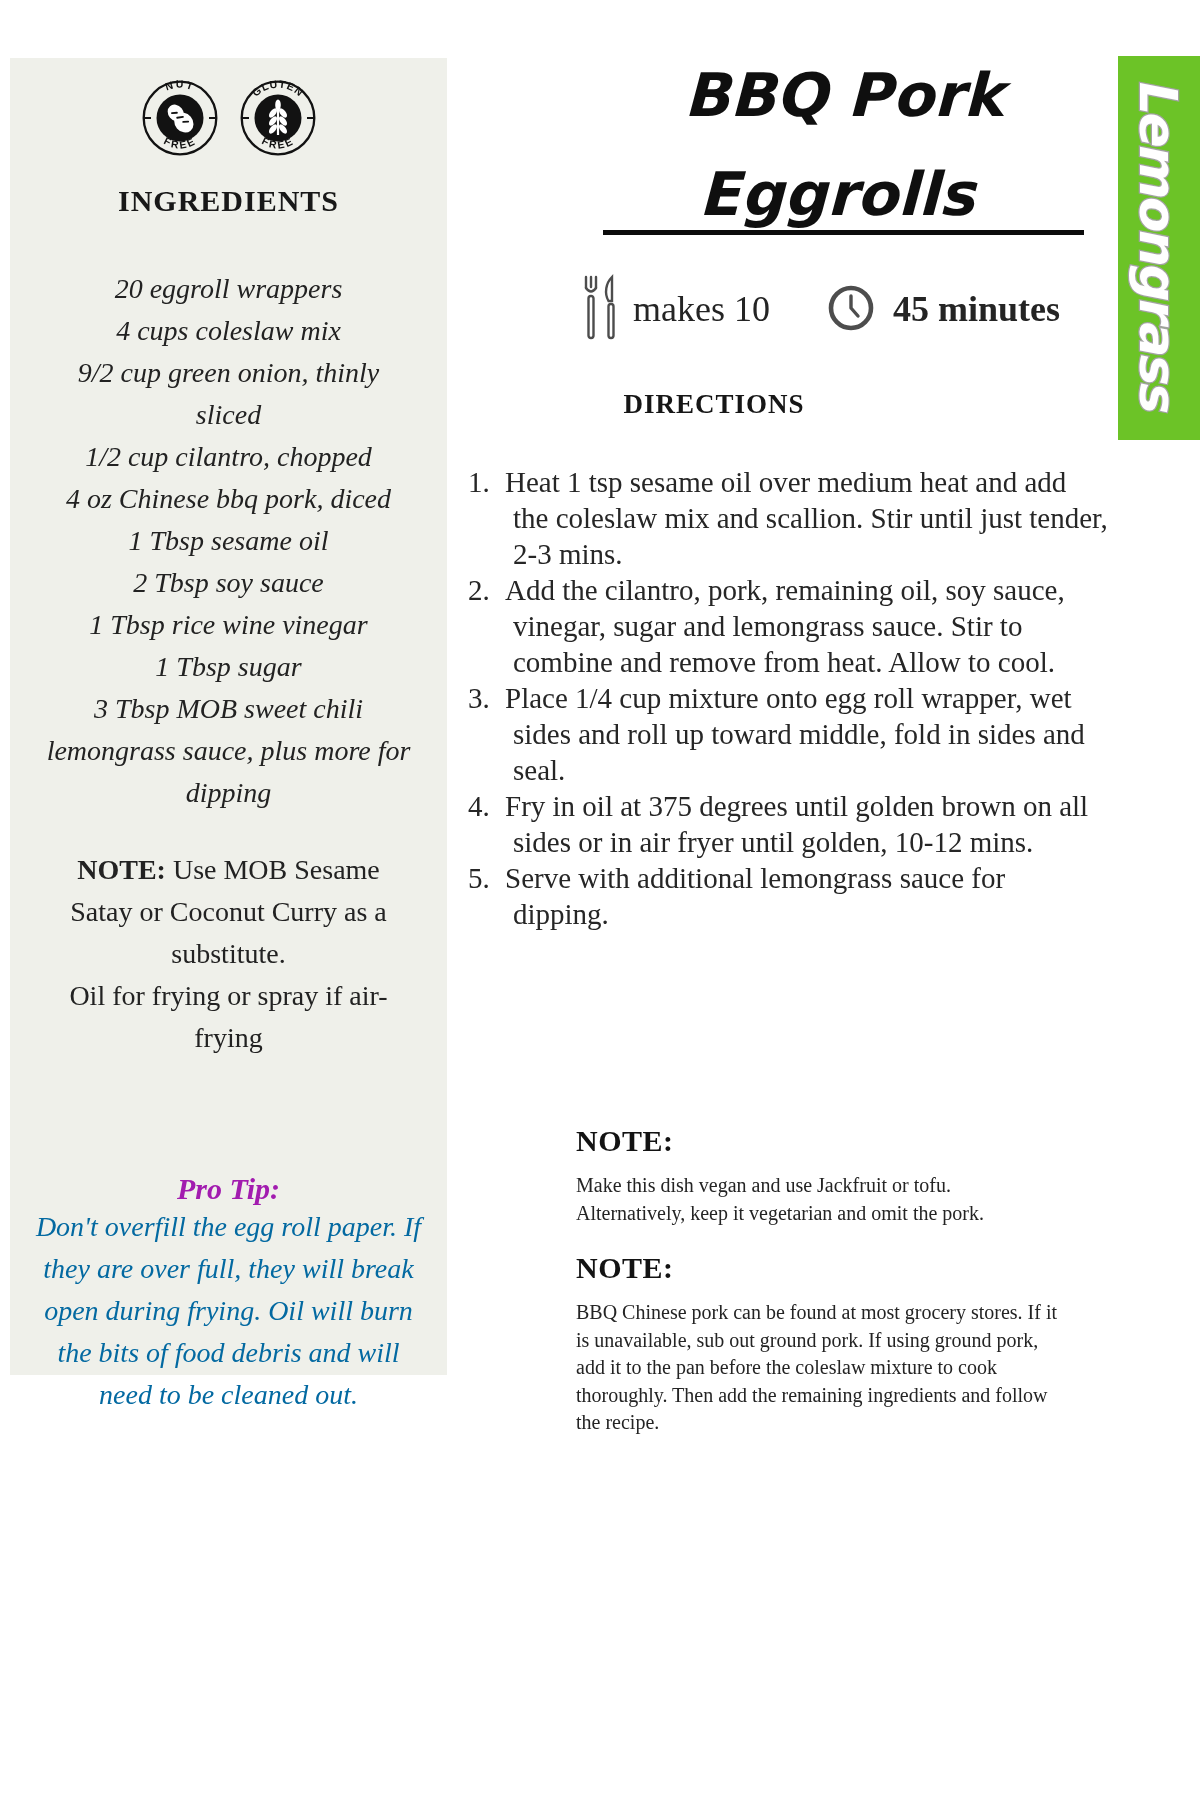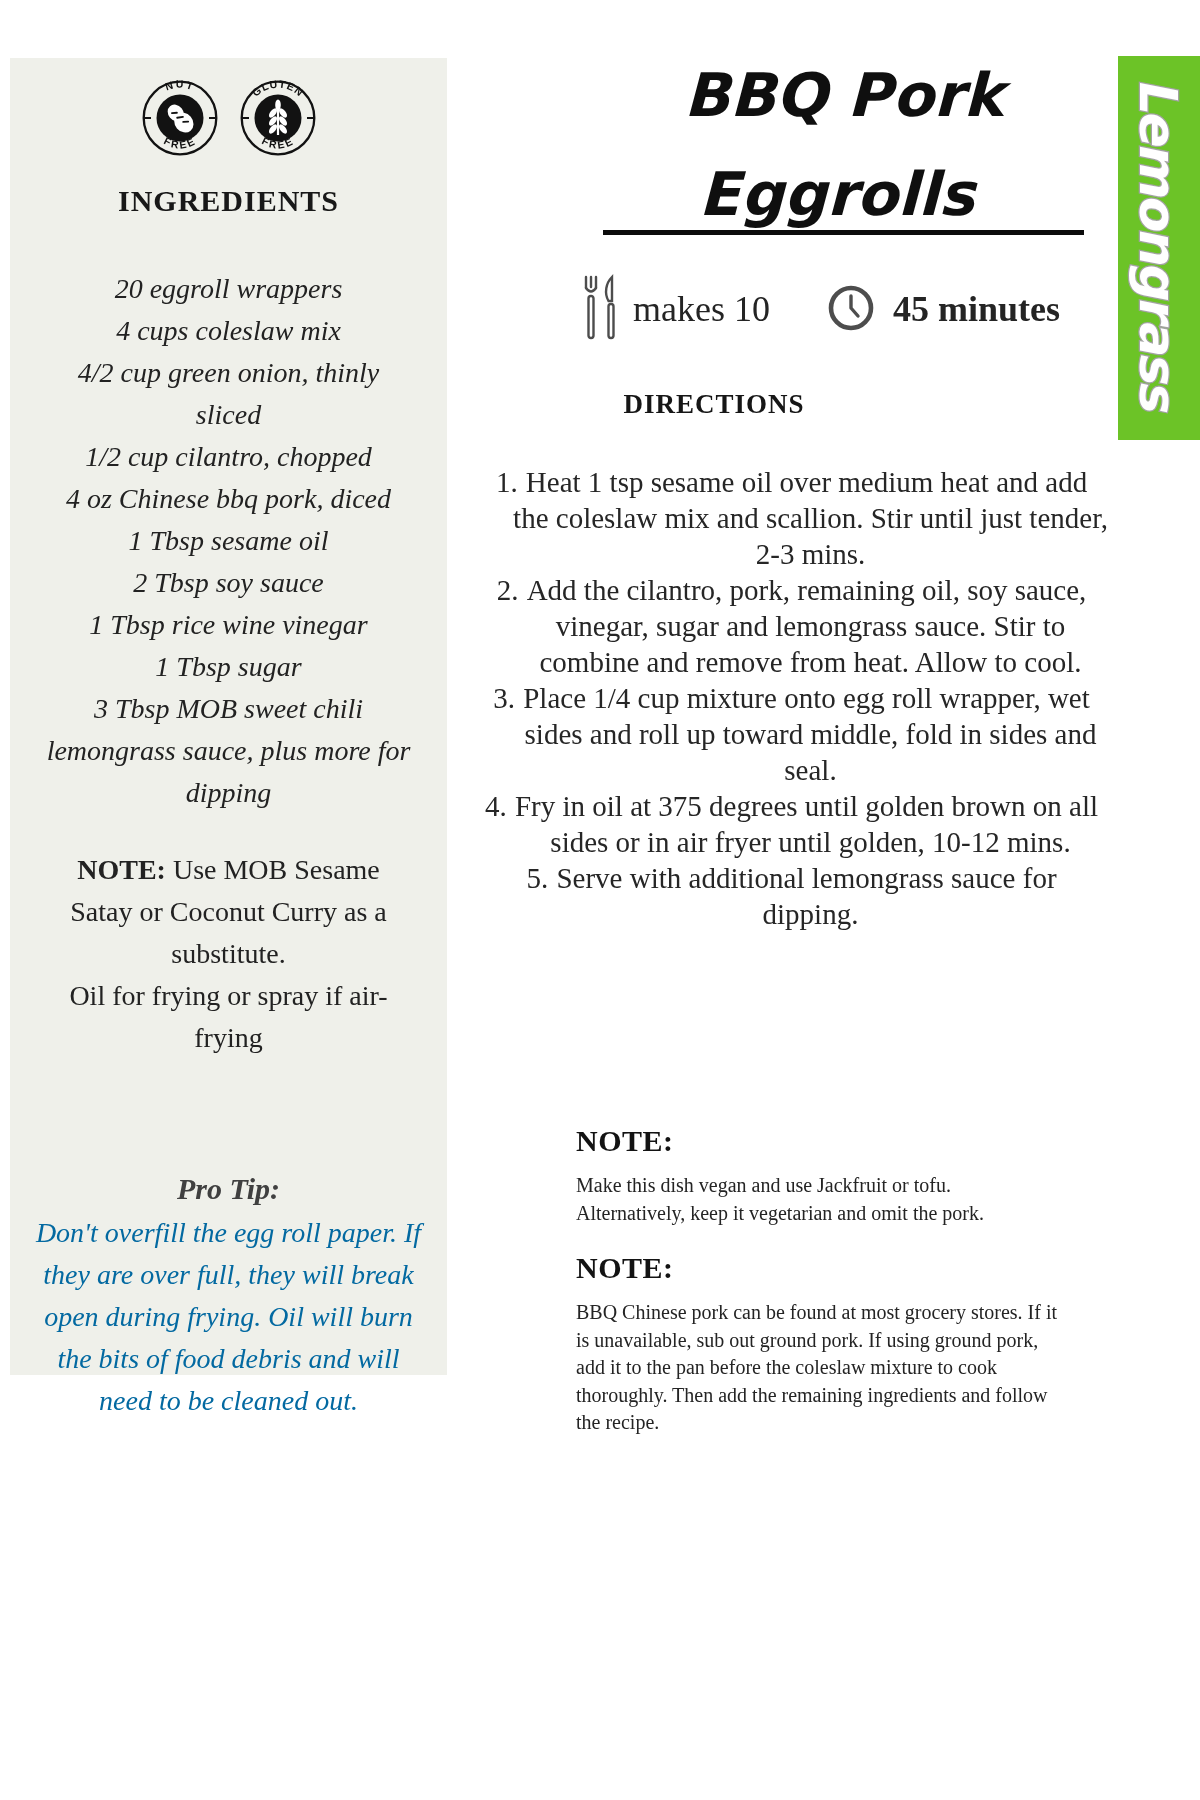--- a/index.html
+++ b/index.html
@@ -25,42 +25,42 @@
   .badges{position:absolute;top:20px;left:0;width:100%;display:flex;justify-content:center;gap:18px;}
   .ing-title{
     position:absolute;top:126px;left:0;width:100%;text-align:center;
     font-size:30px;font-weight:bold;letter-spacing:1px;color:#181818;
   }
   .ingredients{position:absolute;top:210px;left:0;width:100%;padding:0 36px;text-align:center;font-style:italic;}
   .ing-line{font-size:28px;line-height:42px;}
   .side-note{position:absolute;top:791px;left:0;width:100%;padding:0 34px;text-align:center;font-size:28px;line-height:42px;}
   .side-note .b{font-weight:bold;}
   .protip{position:absolute;top:1114px;left:0;width:100%;text-align:center;}
-  .protip-title{font-size:30px;font-weight:bold;font-style:italic;margin-bottom:6px;color:#404040;}
+  .protip-title{font-size:30px;font-weight:bold;font-style:italic;margin-bottom:0;color:#a21caf;}
   .protip-text{font-size:28px;font-style:italic;line-height:42px;width:392px;margin:0 auto;color:#0369a1;}
   
   .title{
     position:absolute;left:540px;top:46px;width:610px;text-align:center;
     font-family:"DejaVu Sans", sans-serif;font-style:italic;font-weight:700;
     font-size:60px;line-height:99px;color:#0f0f0f;transform:skewX(-4deg);
   }
   .title-underline{position:absolute;left:603px;top:230px;width:481px;height:5px;background:#0c0c0c;}
   
   .meta-text{position:absolute;font-size:36px;color:#242424;}
   .meta-servings{left:633px;top:288px;}
   .meta-time{left:893px;top:288px;font-weight:bold;}
   .fork-icon-svg{position:absolute;left:581px;top:274px;}
   .clock-icon-svg{position:absolute;left:827px;top:284px;}
   .meta-icon path,.meta-icon circle,.meta-icon rect,.meta-icon line{stroke:var(--icon-gray,#4d4d4d);}
   
   .dir-title{
     position:absolute;left:575px;top:389px;width:278px;text-align:center;
     font-size:27px;font-weight:bold;letter-spacing:1px;color:#161616;
   }
-  .directions{position:absolute;left:460px;top:464px;width:648px;list-style:none;counter-reset:step;text-align:center;}
+  .directions{position:absolute;left:460px;top:464px;width:648px;list-style:none;counter-reset:step;}
   .directions li{
     counter-increment:step;font-size:29px;line-height:36px;color:#262626;
     margin-left:45px;padding-left:8px;text-indent:-8px;
   }
   .directions li::before{content:counter(step) ".";margin-left:-37px;margin-right:1px;text-indent:0;display:inline-block;width:36px;}
   
   .notes{position:absolute;left:576px;top:1124px;width:488px;}
   .note-block + .note-block{margin-top:24px;}
   .note-label{font-size:30px;font-weight:bold;color:#131313;margin-bottom:14px;letter-spacing:0.5px;}
   .note-text{font-size:20px;line-height:27.5px;color:#242424;}
@@ -128,21 +128,21 @@
   </div>
 
   <h2 class="ing-title">INGREDIENTS</h2>
 
   <div class="ingredients">
 
       <div class="ing-line">20 eggroll wrappers</div>
 
       <div class="ing-line">4 cups coleslaw mix</div>
 
-      <div class="ing-line">4/2 cup green onion, thinly sliced</div>
+      <div class="ing-line">9/2 cup green onion, thinly sliced</div>
 
       <div class="ing-line">1/2 cup cilantro, chopped</div>
 
       <div class="ing-line">4 oz Chinese bbq pork, diced</div>
 
       <div class="ing-line">1 Tbsp sesame oil</div>
 
       <div class="ing-line">2 Tbsp soy sauce</div>
 
       <div class="ing-line">1 Tbsp rice wine vinegar</div>

